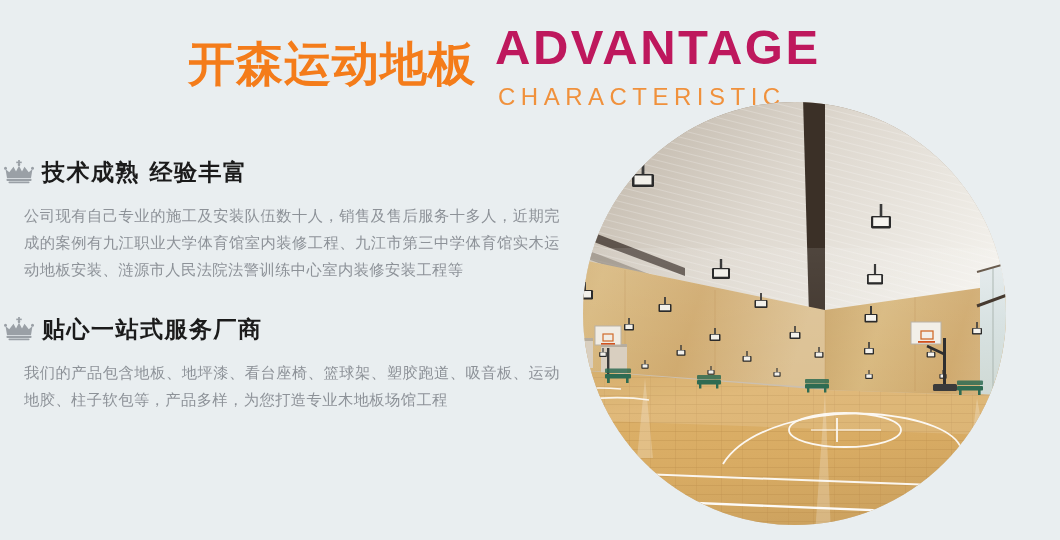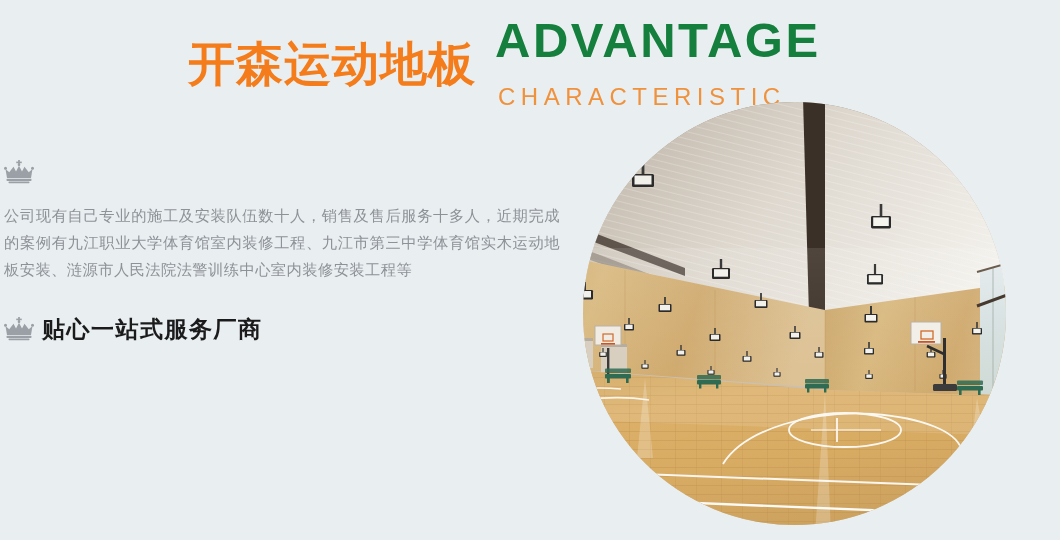--- a/index.html
+++ b/index.html
@@ -15,43 +15,43 @@
   
   .header { position:absolute; left:0; top:0; width:1060px; height:120px; }
   .title-cn {
     position:absolute; left:188px; top:40px;
     font-size:47px; font-weight:bold; color:#f47c1a;
     letter-spacing:1px; line-height:1;
     font-family:"DejaVu Sans","Liberation Sans",sans-serif;
     white-space:nowrap;
   }
   .title-en {
-    position:absolute; left:495px; top:16px;
-    font-size:49px; font-weight:bold; color:#15803d;
+    position:absolute; left:495px; top:23px;
+    font-size:49px; font-weight:bold; color:#be185d;
     letter-spacing:2.5px; line-height:1; white-space:nowrap;
   }
   .title-sub {
     position:absolute; left:498px; top:85px;
     font-size:24px; font-weight:400; color:#f0913c;
     letter-spacing:5.5px; line-height:1; white-space:nowrap;
   }
 
   
   .features { position:absolute; left:0; top:155px; width:580px; }
   .feature { position:relative; }
   .feature + .feature { margin-top:28px; }
   .f-head { display:flex; align-items:center; height:34px; padding-left:4px; }
   .crown { width:30px; height:24px; flex:none; margin-right:8px; display:block; }
   .f-title {
     font-size:23px; font-weight:bold; color:#1b1b1b;
     letter-spacing:1.5px; line-height:1;
     font-family:"DejaVu Sans","Liberation Sans",sans-serif;
   }
   .f-body {
-    margin-top:14px; padding-left:4px; width:560px;
+    margin-top:14px; padding-left:24px; width:560px;
     font-size:15.3px; line-height:27px; color:#8d9298;
     letter-spacing:0.4px; text-align:justify;
     font-family:"DejaVu Sans","Liberation Sans",sans-serif;
   }
 
   
   .photo-circle {
     position:absolute; left:583px; top:102px;
     width:423px; height:423px; border-radius:50%;
     overflow:hidden; background:#cbbfae;
@@ -79,20 +79,21 @@
             <rect x="24.5" y="3.2" width="11" height="3.2"></rect>
             <path d="M3 18 L10.5 24.5 L19 13.5 L24 23 L30 11.5 L36 23 L41 13.5 L49.5 24.5 L57 18
                      L54 36 L6 36 Z"></path>
             <rect x="5" y="37.5" width="50" height="4.4" rx="1.6"></rect>
             <rect x="9" y="43.2" width="42" height="3.4" rx="1.4"></rect>
             <circle cx="3" cy="16.6" r="3"></circle>
             <circle cx="57" cy="16.6" r="3"></circle>
             <circle cx="30" cy="9.6" r="2.6"></circle>
           </g>
         </svg>
+        <span class="f-title">技术成熟 经验丰富</span>
       </div>
       <div class="f-body">公司现有自己专业的施工及安装队伍数十人，销售及售后服务十多人，近期完成的案例有九江职业大学体育馆室内装修工程、九江市第三中学体育馆实木运动地板安装、涟源市人民法院法警训练中心室内装修安装工程等</div>
     </div>
 
     <div class="feature">
       <div class="f-head">
         <svg class="crown" viewBox="0 0 60 48">
           <g fill="#9aa0a6">
             <rect x="28.3" y="0" width="3.4" height="11"></rect>
             <rect x="24.5" y="3.2" width="11" height="3.2"></rect>
@@ -100,20 +101,21 @@
                      L54 36 L6 36 Z"></path>
             <rect x="5" y="37.5" width="50" height="4.4" rx="1.6"></rect>
             <rect x="9" y="43.2" width="42" height="3.4" rx="1.4"></rect>
             <circle cx="3" cy="16.6" r="3"></circle>
             <circle cx="57" cy="16.6" r="3"></circle>
             <circle cx="30" cy="9.6" r="2.6"></circle>
           </g>
         </svg>
         <span class="f-title">贴心一站式服务厂商</span>
       </div>
+      <div class="f-body">我们的产品包含地板、地坪漆、看台座椅、篮球架、塑胶跑道、吸音板、运动地胶、柱子软包等，产品多样，为您打造专业木地板场馆工程</div>
     </div>
 
   </div>
 
   <div class="photo-circle">
     <svg class="gym" viewBox="0 0 540 436" preserveAspectRatio="xMidYMid slice">
       <defs>
         <linearGradient id="ceil" x1="0" y1="0" x2="0.25" y2="1">
           <stop offset="0" stop-color="#8e8275"></stop>
           <stop offset="0.45" stop-color="#cdc5ba"></stop>

